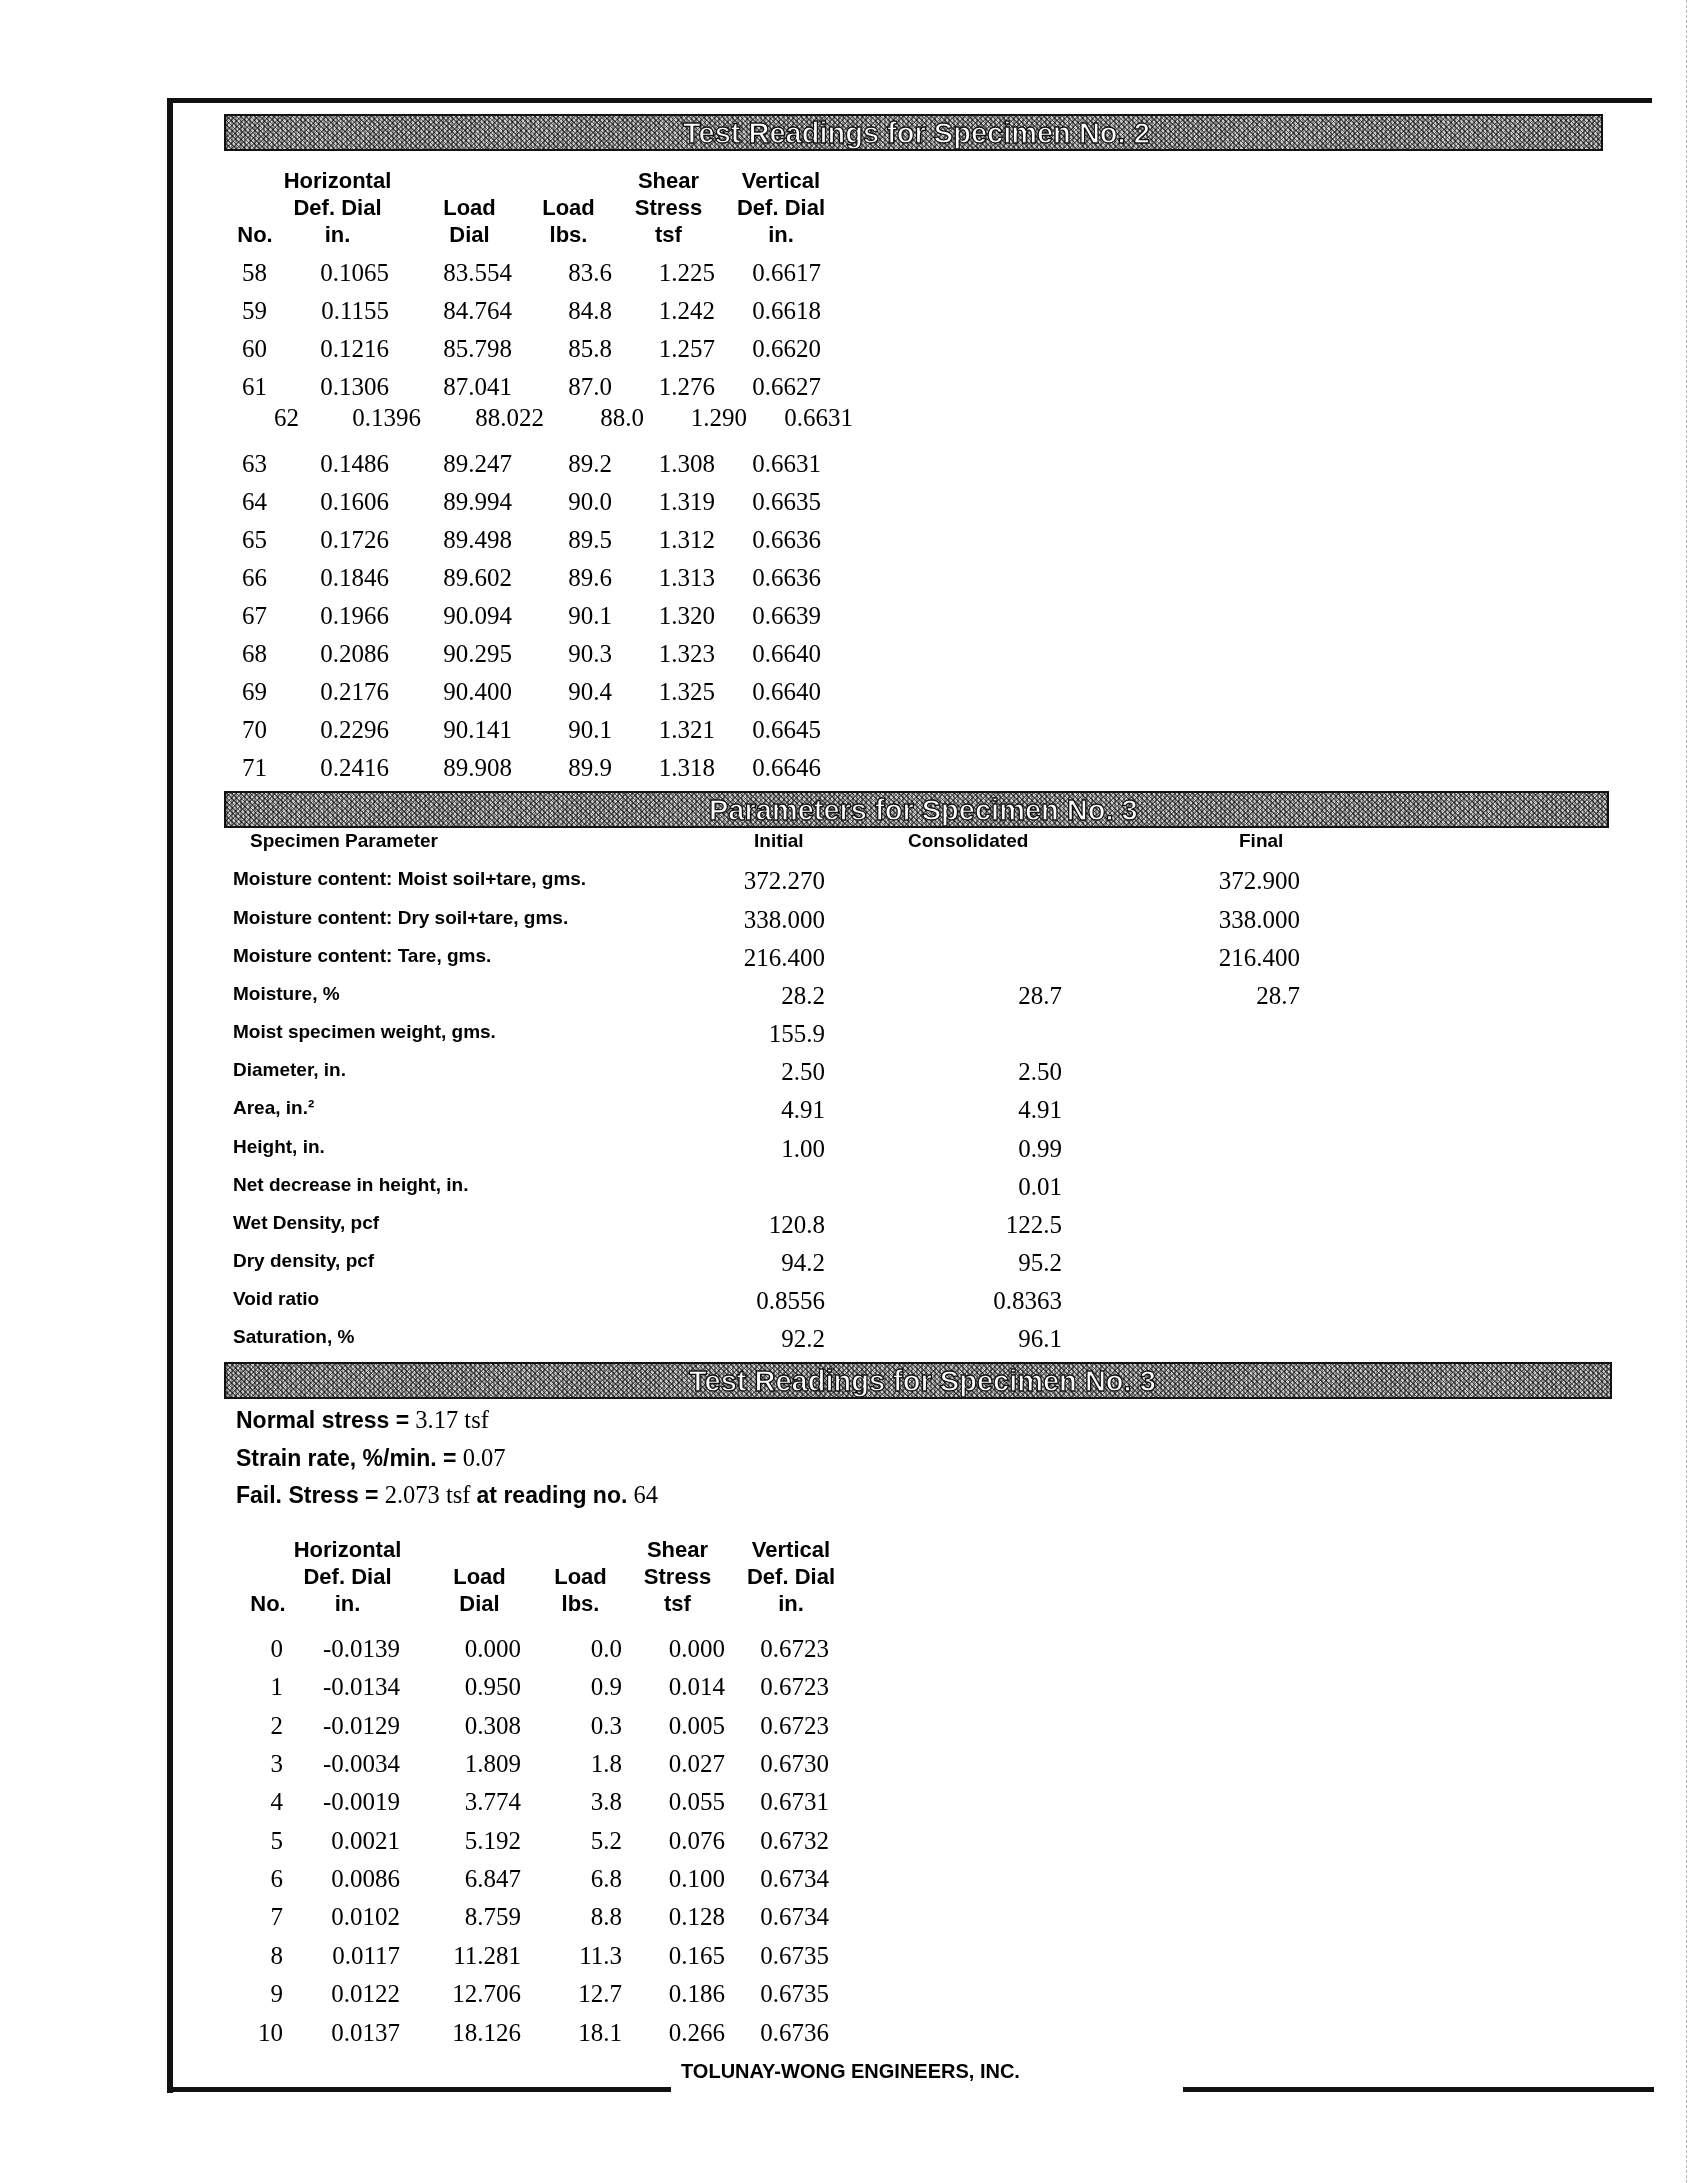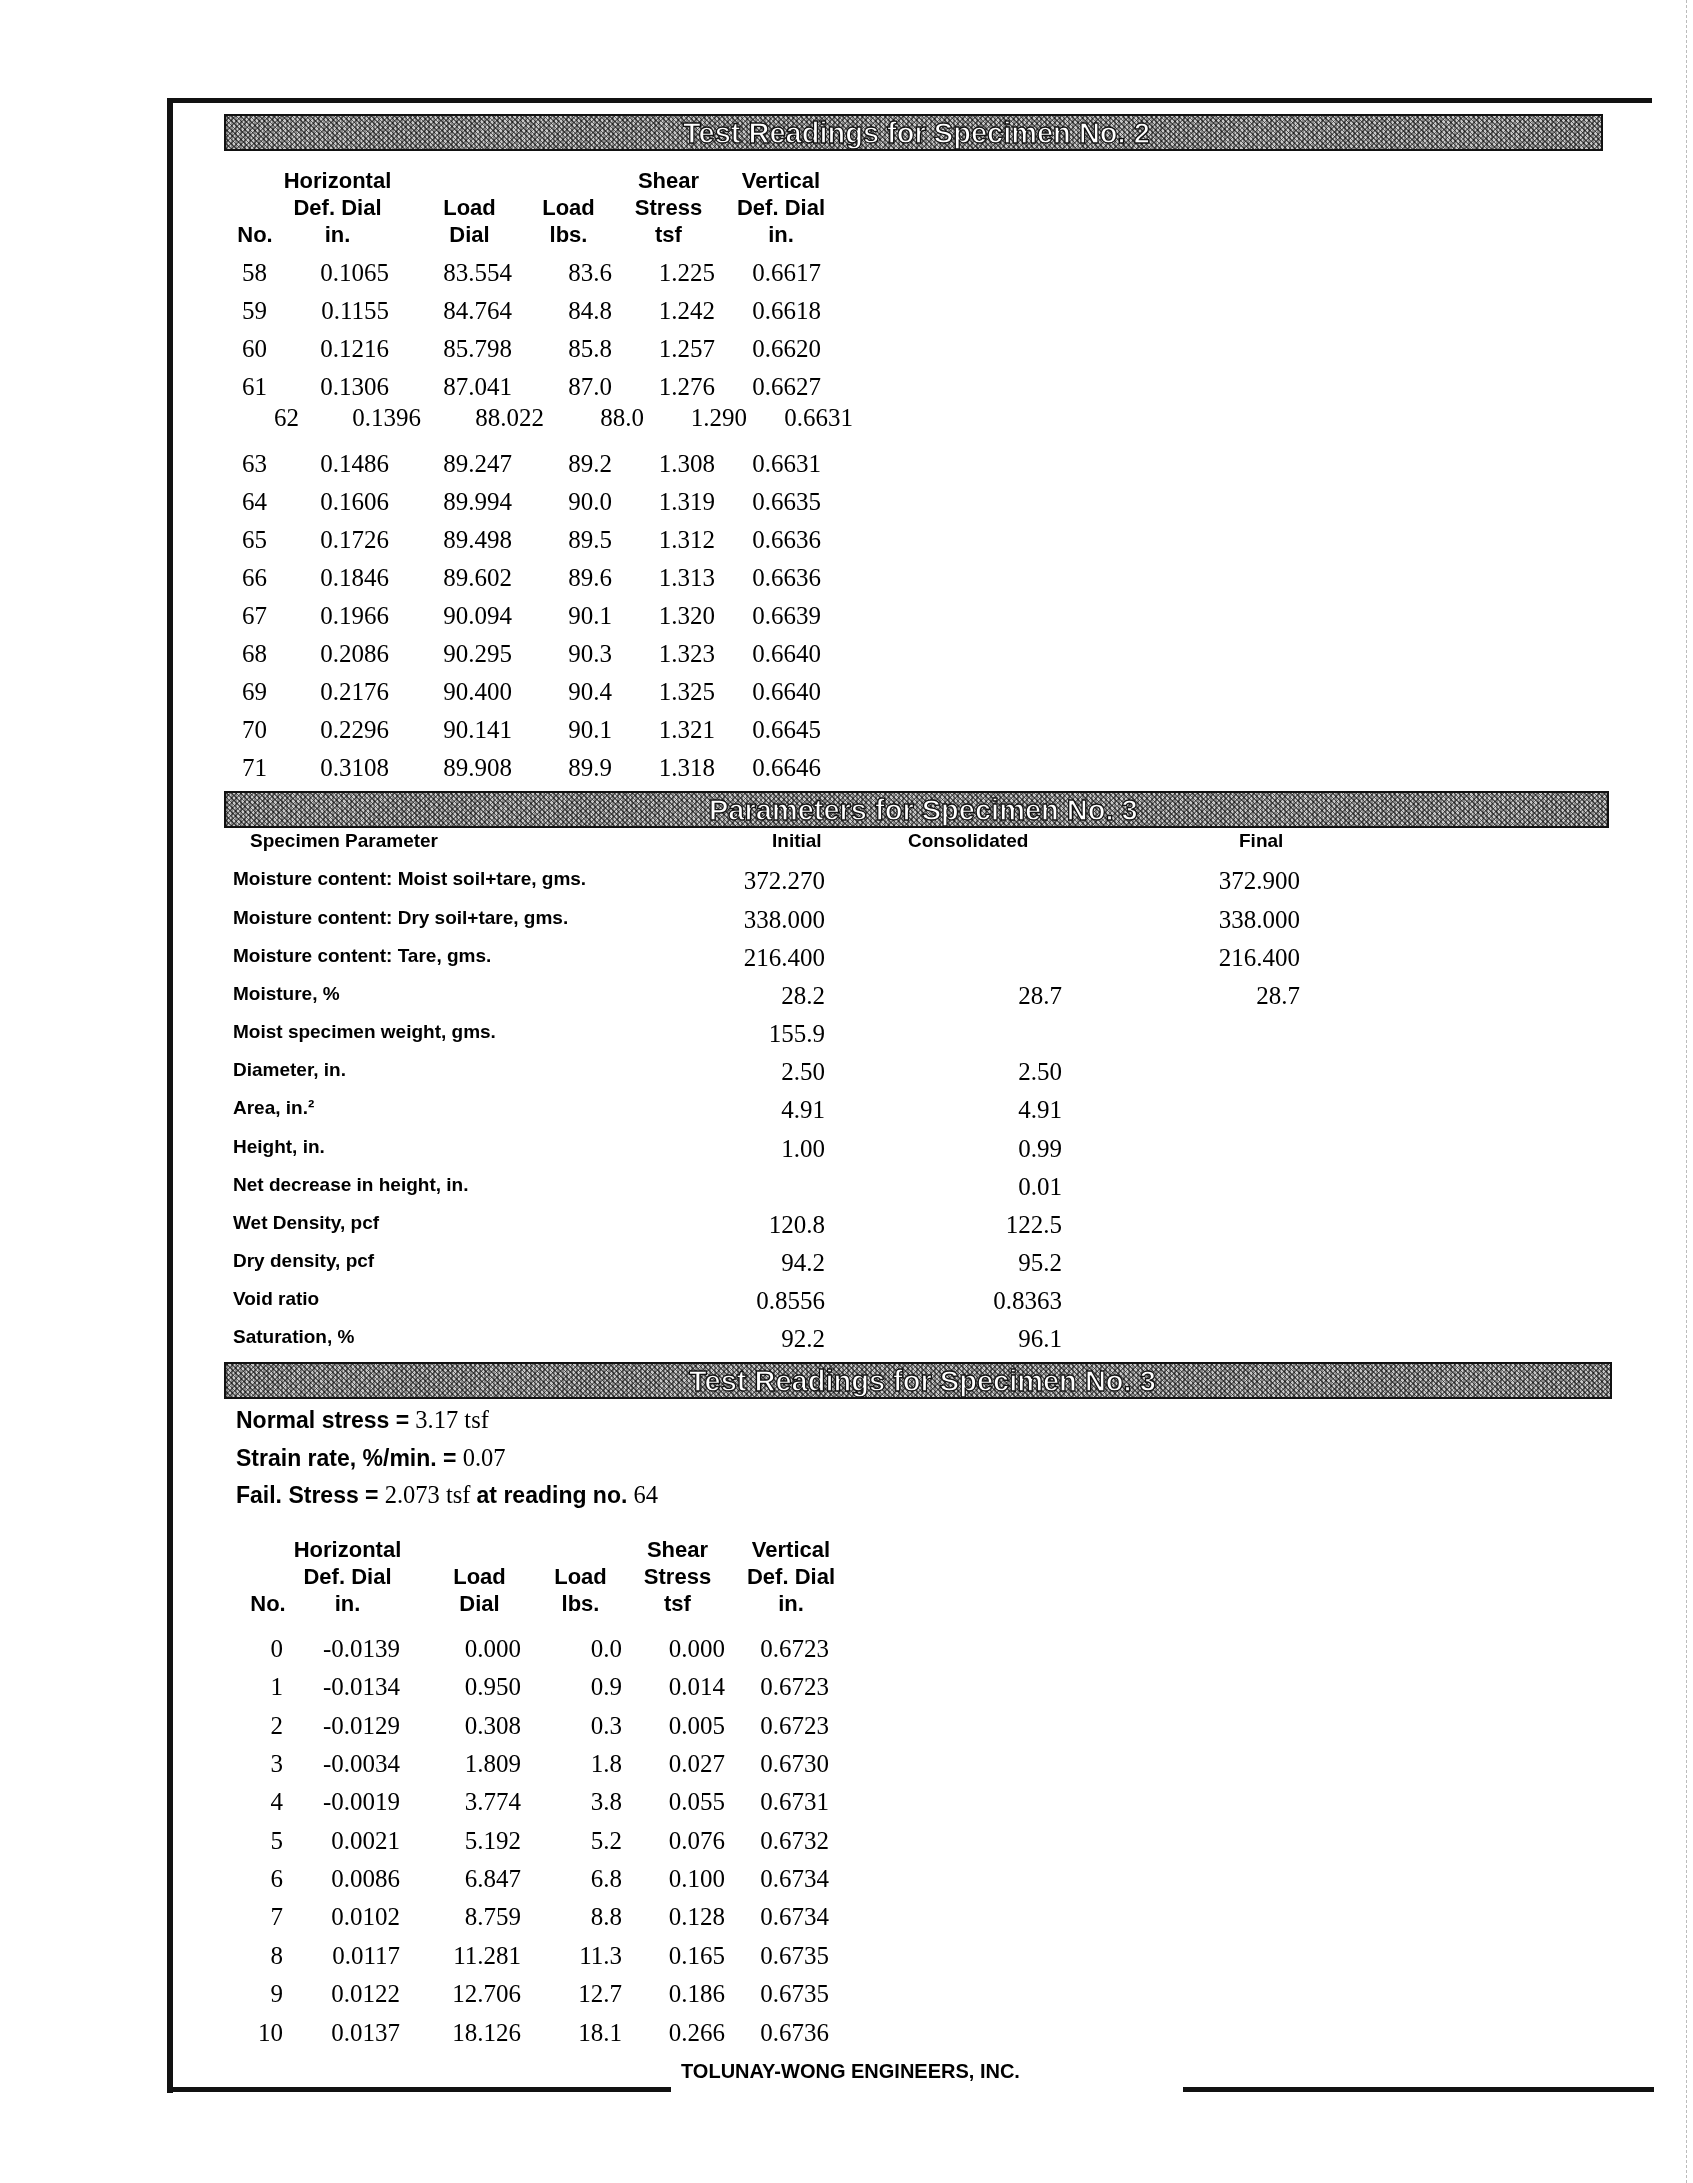--- a/index.html
+++ b/index.html
@@ -170,35 +170,35 @@
     <div class="row" style="top: 716px;">
       <span class="cell" style="right: 1427px;">70</span>
       <span class="cell" style="right: 1305px;">0.2296</span>
       <span class="cell" style="right: 1182px;">90.141</span>
       <span class="cell" style="right: 1082px;">90.1</span>
       <span class="cell" style="right: 979px;">1.321</span>
       <span class="cell" style="right: 873px;">0.6645</span>
     </div>
     <div class="row" style="top: 754px;">
       <span class="cell" style="right: 1427px;">71</span>
-      <span class="cell" style="right: 1305px;">0.3108</span>
+      <span class="cell" style="right: 1305px;">0.2416</span>
       <span class="cell" style="right: 1182px;">89.908</span>
       <span class="cell" style="right: 1082px;">89.9</span>
       <span class="cell" style="right: 979px;">1.318</span>
       <span class="cell" style="right: 873px;">0.6646</span>
     </div>
   </div>
 
 <div class="bar" style="top:791px; width:1385px;">
   <span class="bar-title" style="left:483px;">Parameters for Specimen No. 3</span>
 </div>
 
 <div>
   <span class="lbl" style="left:250px; top:830px;">Specimen Parameter</span>
-  <span class="lbl" style="left:772px; top:830px;">Initial</span>
+  <span class="lbl" style="left:754px; top:830px;">Initial</span>
   <span class="lbl" style="left:908px; top:830px;">Consolidated</span>
   <span class="lbl" style="left:1239px; top:830px;">Final</span>
 </div>
 <div id="params-body">
     <div class="row" style="top: 867px;">
       <span class="lbl" style="left: 233px; top: 1.3px;">Moisture content: Moist soil+tare, gms.</span>
       <span class="cell" style="right: 869px;">372.270</span>
       <span class="cell" style="right: 632px;"></span>
       <span class="cell" style="right: 394px;">372.900</span>
     </div>

